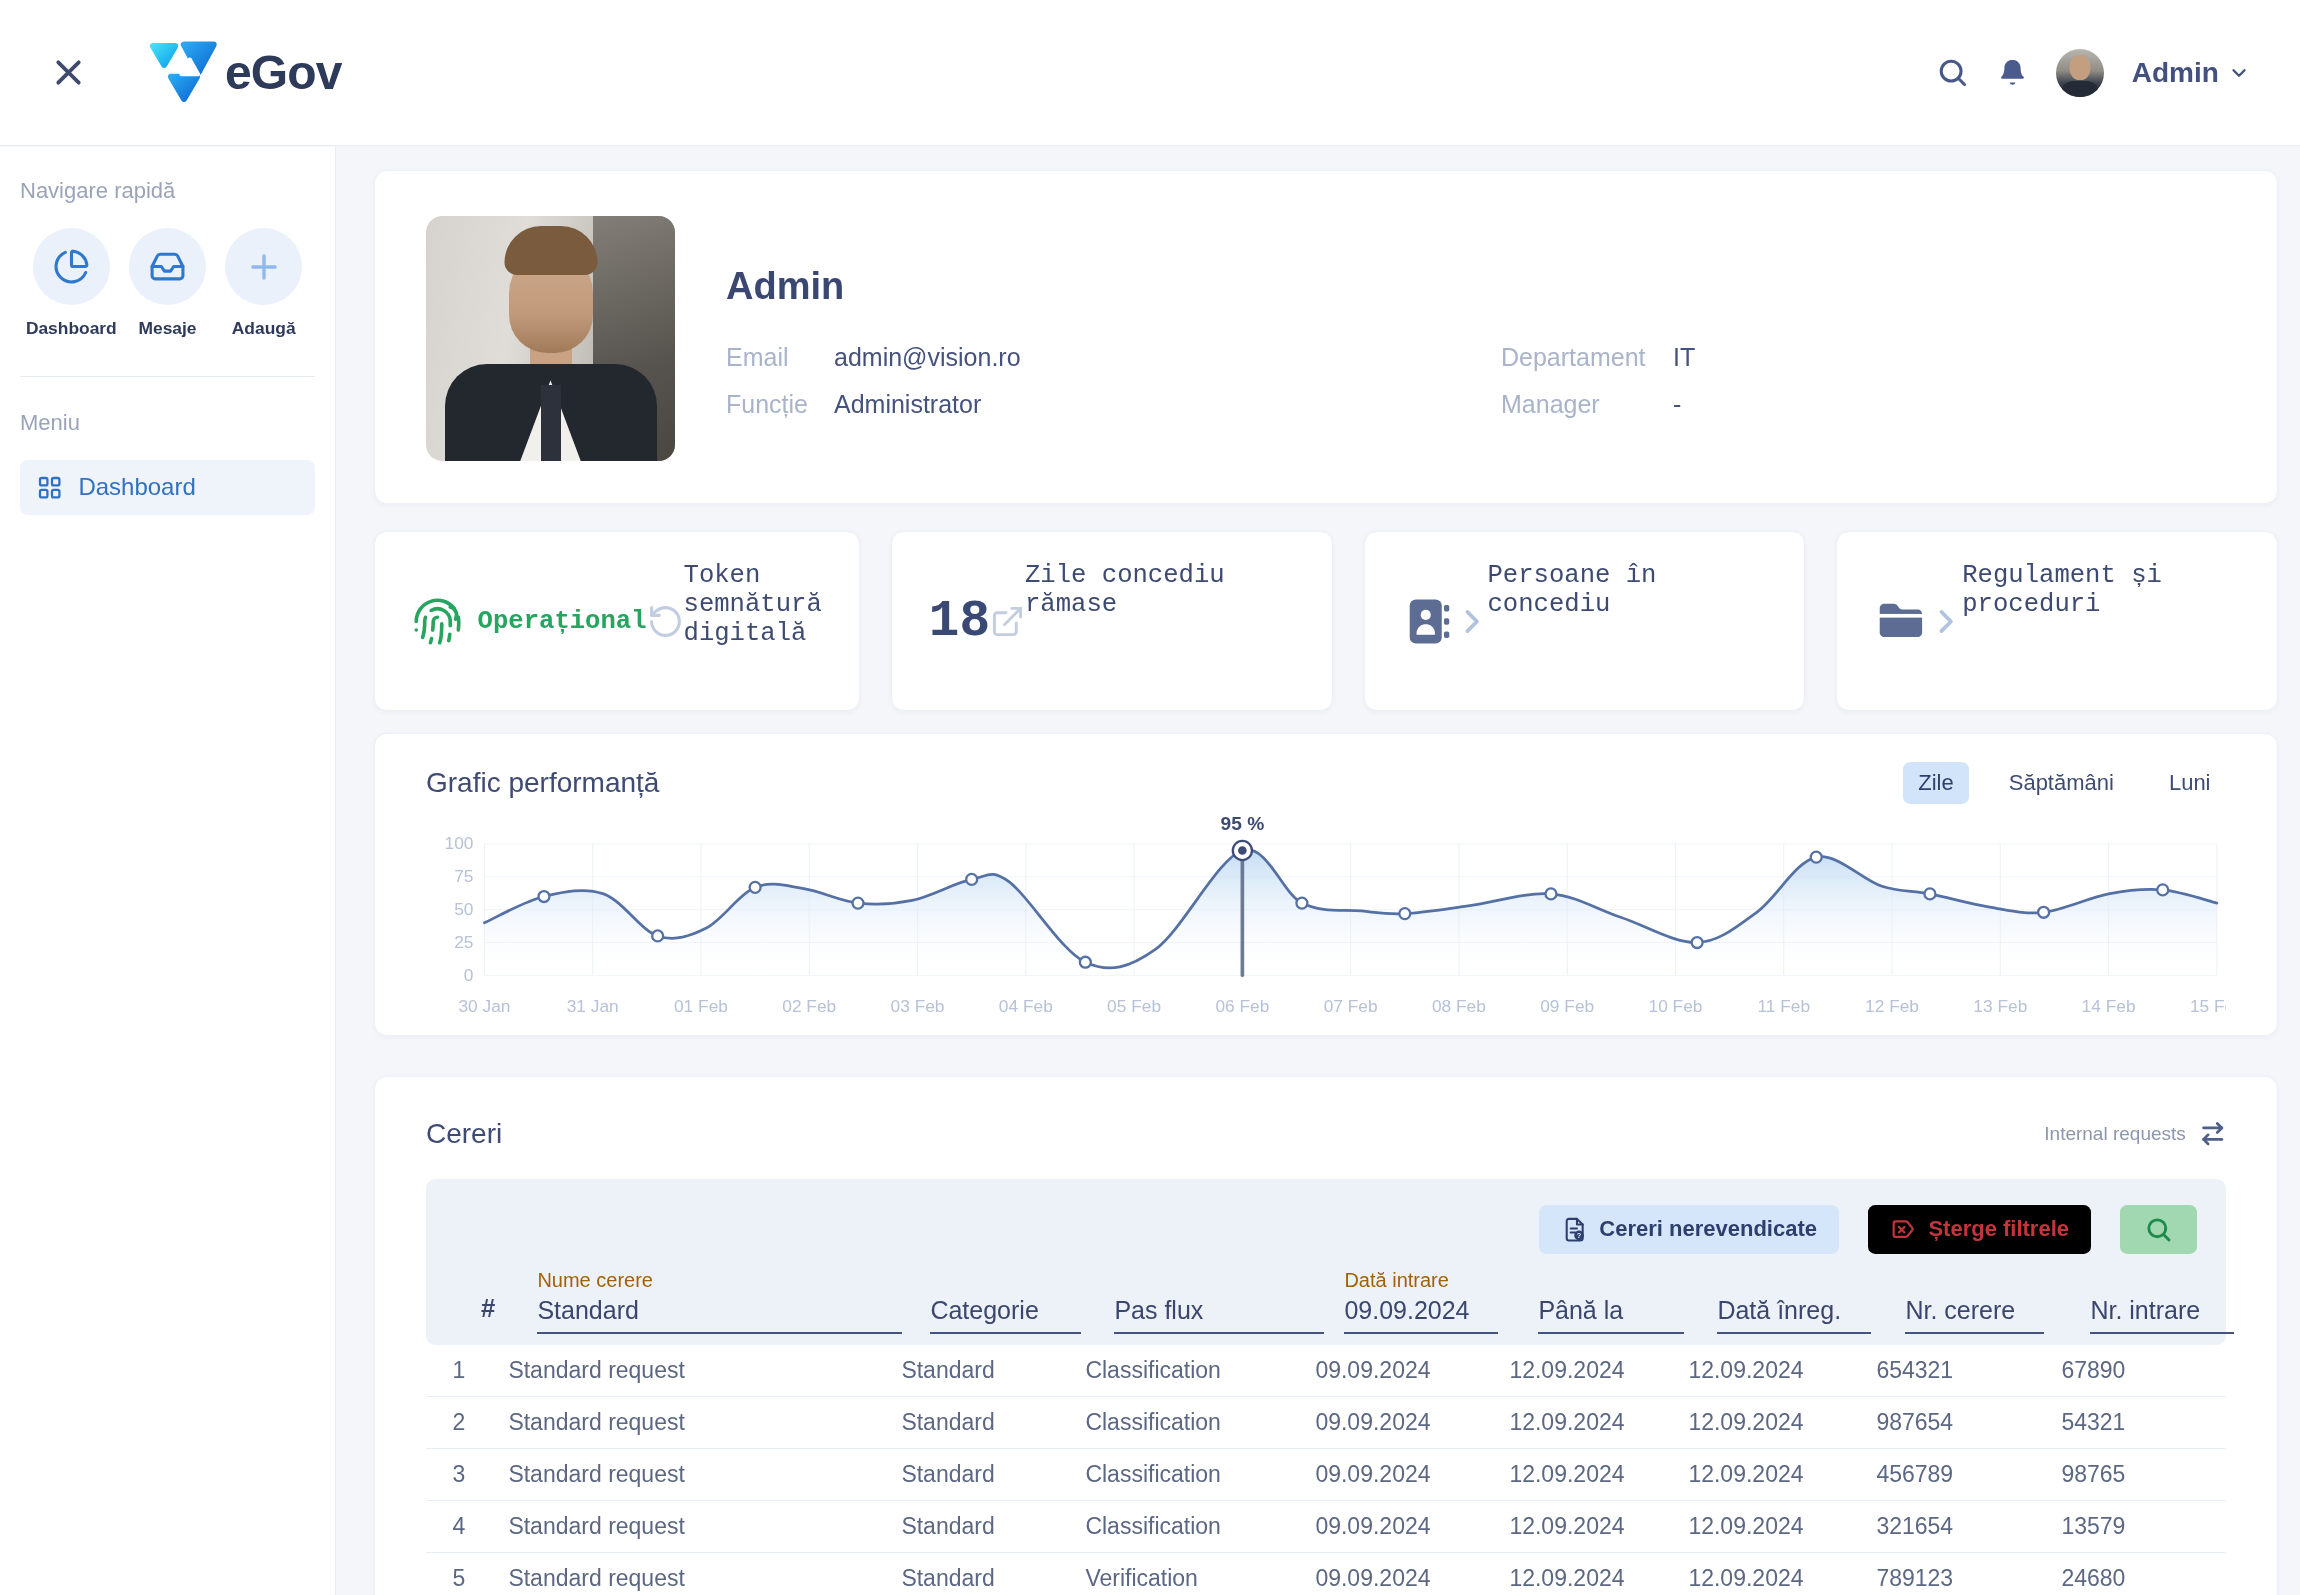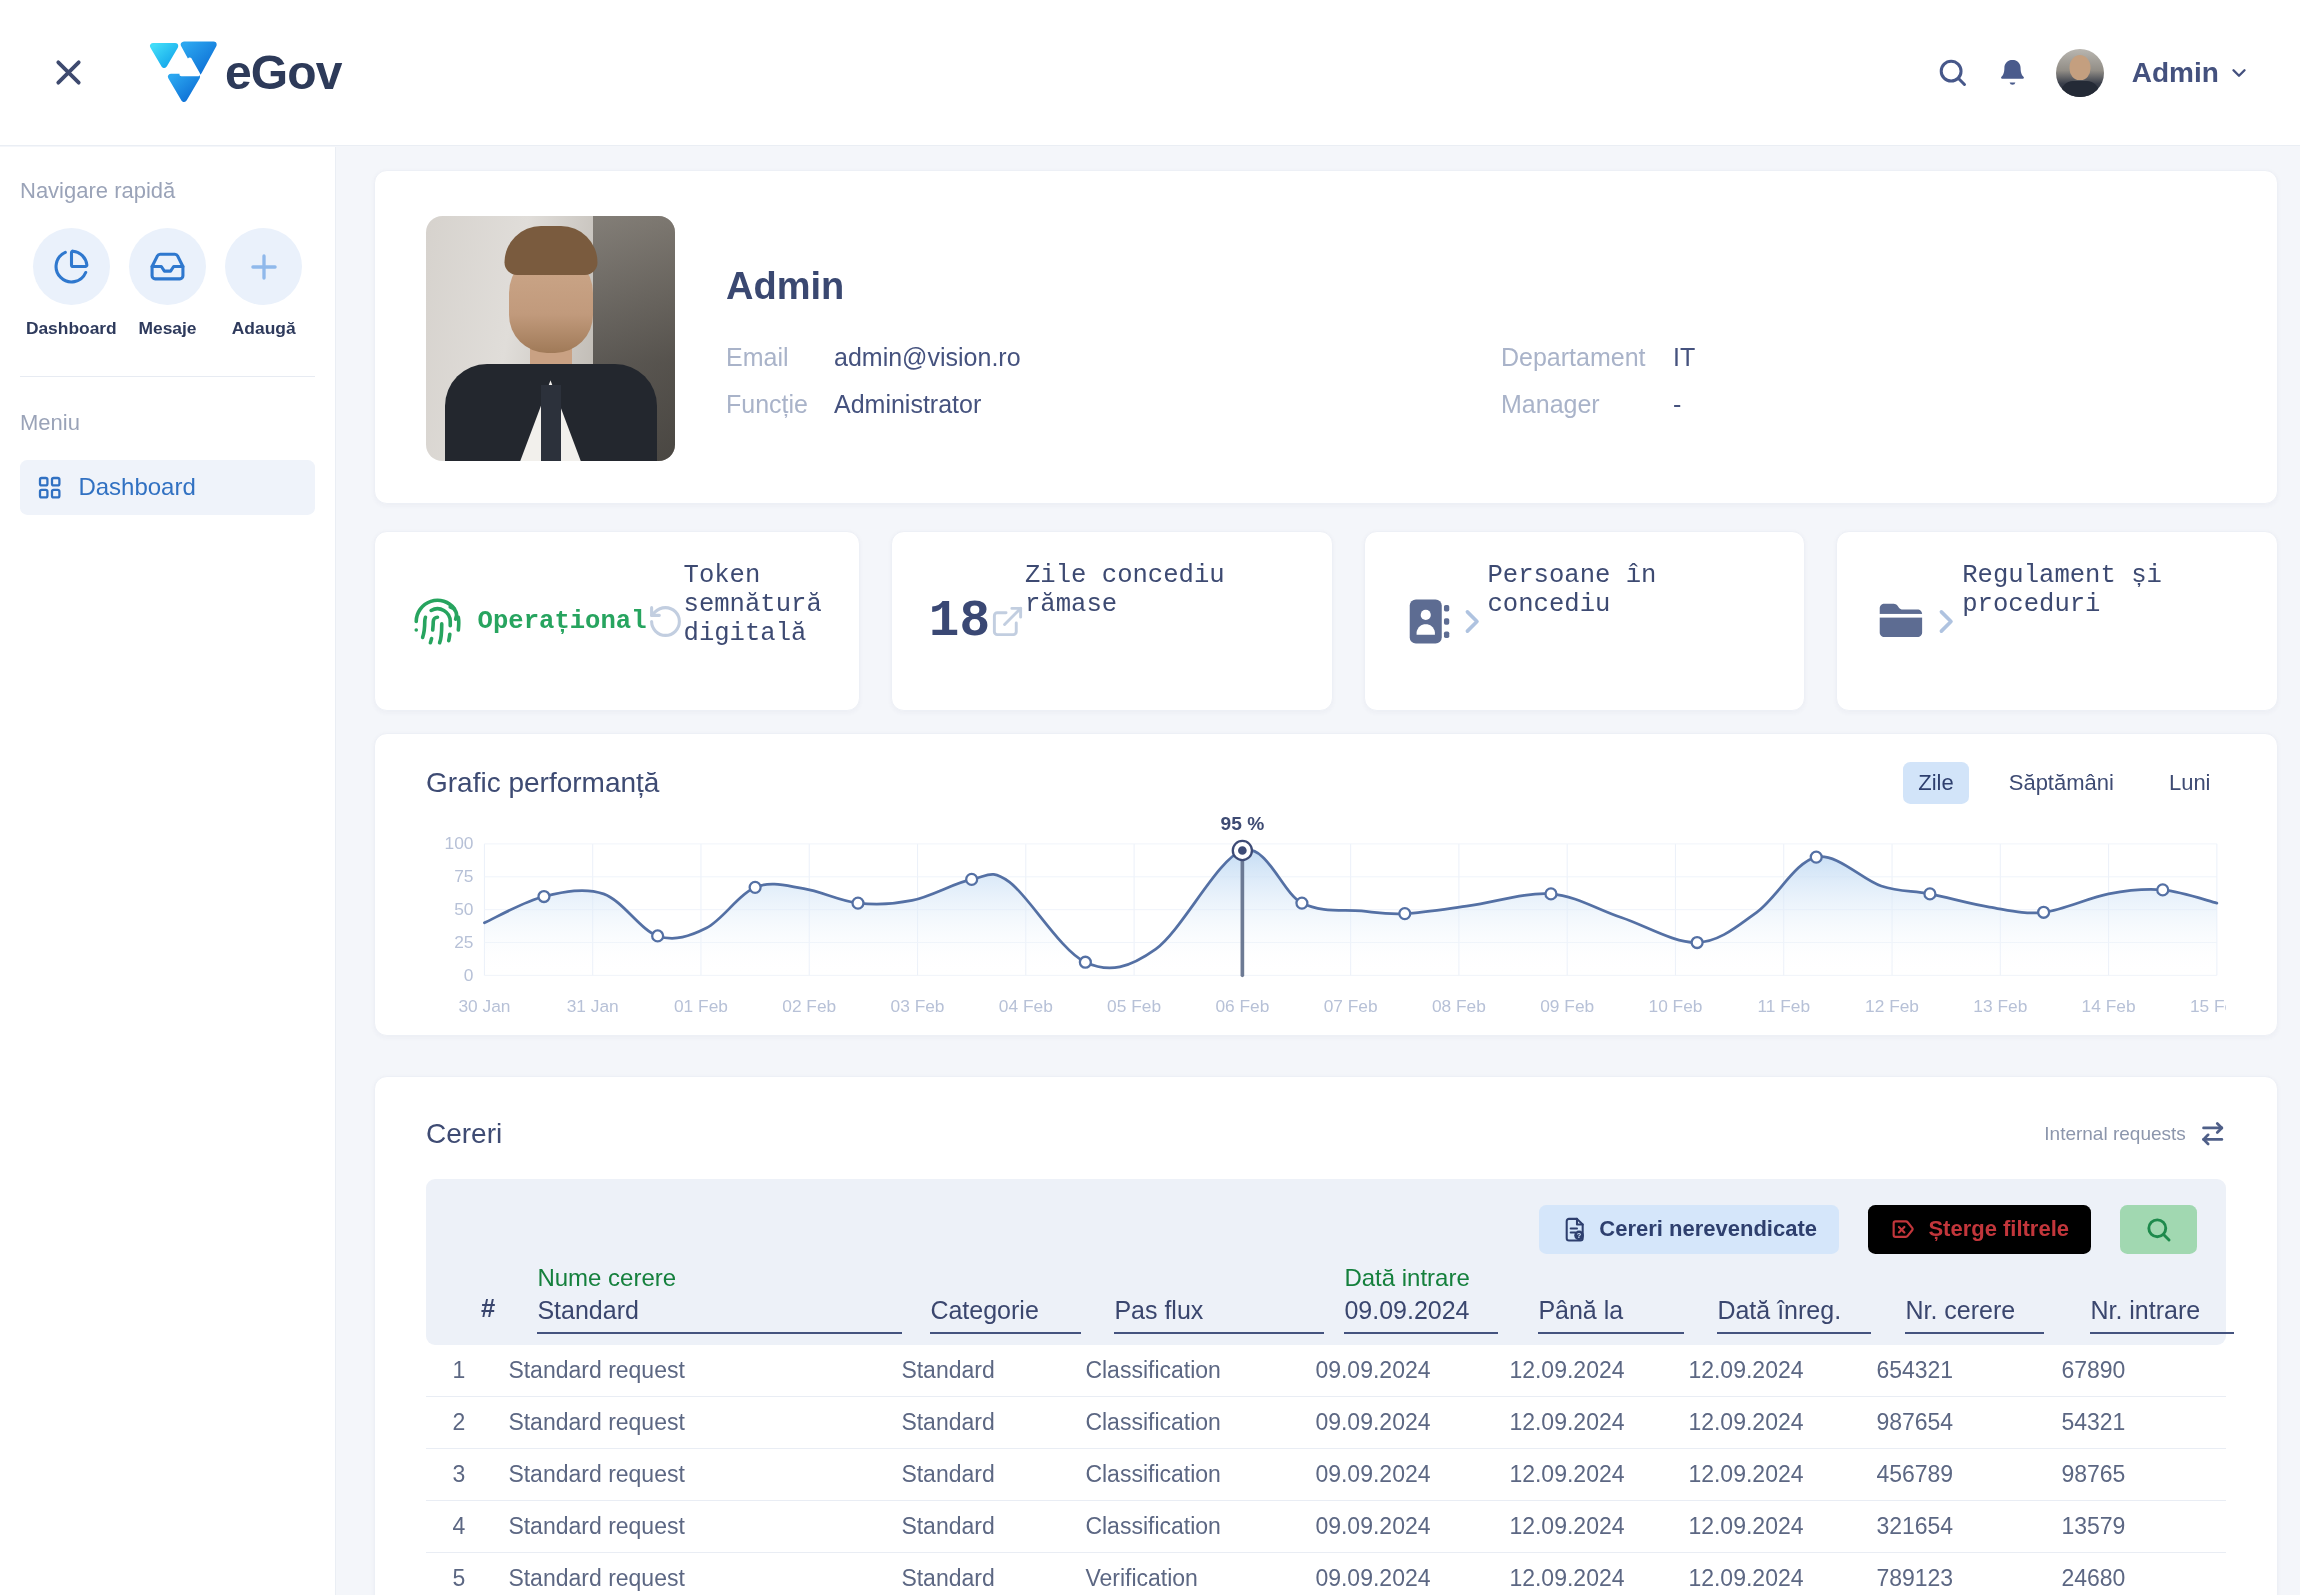--- a/index.html
+++ b/index.html
@@ -104,21 +104,21 @@
   .panel-actions{display:flex;justify-content:flex-end;gap:29px;margin-bottom:9.1px;}
   .btn{display:flex;align-items:center;gap:11px;height:49px;border:none;border-radius:7.3px;
        font-size:22px;font-weight:600;padding:0 22px;cursor:pointer;font-family:inherit;}
   .btn-blue{background:#D5E6FA;color:#2E3F6E;}
   .btn-red{background:#000000;color:#C2363B;}
   .btn-green{background:#A1D8B1;width:77px;justify-content:center;padding:0;}
   .t-grid{display:grid;grid-template-columns:66px 393px 184px 230px 194px 179px 188px 185px 1fr;}
   .f-cell{display:flex;flex-direction:column;justify-content:flex-end;padding-left:16.4px;box-sizing:border-box;}
   .f-index{display:flex;align-items:flex-end;justify-content:center;padding-bottom:11px;
            font-size:25.6px;font-weight:600;color:#3A466E;}
-  .f-label{font-size:24px;color:#15803d;height:29px;display:flex;align-items:flex-end;margin-bottom:3.7px;}
+  .f-label{font-size:20px;color:#a16207;height:29px;display:flex;align-items:flex-end;margin-bottom:3.7px;}
   .f-input{font-size:25px;color:#3A466E;border-bottom:2.7px solid #44537F;padding-bottom:7.3px;
            white-space:nowrap;cursor:text;}
   .t-row{height:51px;border-bottom:1.4px solid #E9EDF4;cursor:pointer;}
   .t-cell{display:flex;align-items:center;font-size:23px;color:#5C6783;padding-left:16.4px;box-sizing:border-box;
           white-space:nowrap;overflow:hidden;}
   .t-index{justify-content:center;padding-left:0;}
 </style>
 </head>
 <body>
 

